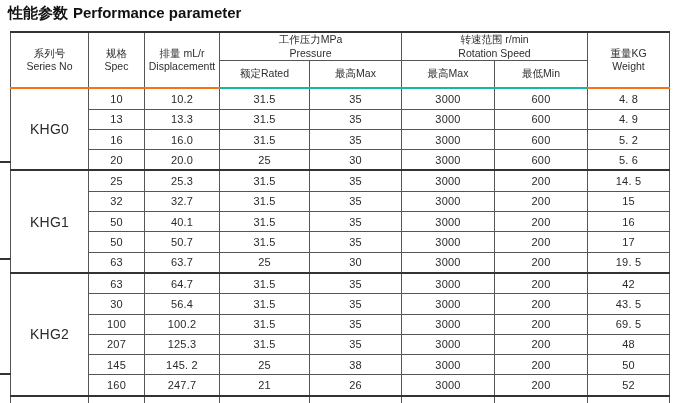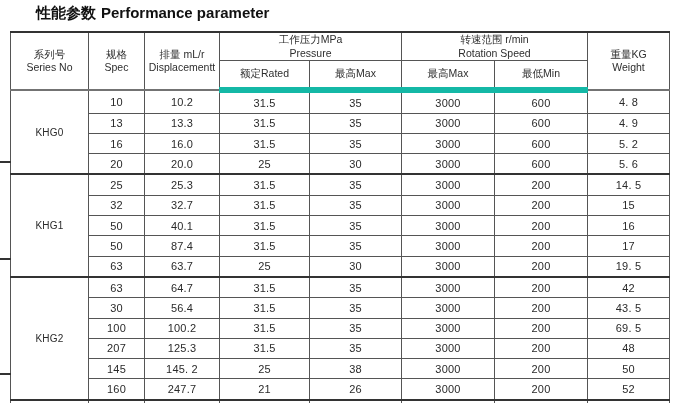--- a/index.html
+++ b/index.html
@@ -12,21 +12,20 @@
     font-family: "Liberation Sans", "DejaVu Sans", sans-serif;
   }
   .page-title {
     position: absolute;
     left: 8px;
     top: 4px;
     font-size: 15px;
     font-weight: bold;
     color: #111111;
     white-space: nowrap;
-    margin-left: 28px;
   }
   .page-title .cn { margin-right: 5px; }
 
   table.perf {
     position: absolute;
     left: 10px;
     top: 31px;
     width: 659px;
     border-collapse: collapse;
     table-layout: fixed;
@@ -44,30 +43,30 @@
     vertical-align: middle;
     color: #2a2a2a;
     font-weight: normal;
   }
   thead th {
     font-size: 10.5px;
     line-height: 1.3;
     color: #2e2e2e;
   }
   thead tr.group-row th { height: 26px; text-align: center; }
-  thead tr.sub-row th   { height: 26px; border-bottom: 6px solid #14b8a6; }
-  thead th.span2        { border-bottom: 2px solid #737373; }
+  thead tr.sub-row th   { height: 26px; border-bottom: 2px solid #14b8a6; }
+  thead th.span2        { border-bottom: 2px solid #f97316; }
   .h2 span { display: block; }
 
   tbody td {
     font-size: 11px;
     height: 19.3px;
     letter-spacing: 0.2px;
   }
-  td.series-cell { font-size: 10px; }
+  td.series-cell { font-size: 14px; }
   tr.section-start td { border-top: 2px solid #333333; }
   tr.partial td {
     border-top: 2px solid #333333;
     border-bottom: none;
     height: 27px;
   }
   
   .stub {
     position: absolute;
     left: 0;
@@ -204,21 +203,21 @@
         <td>50</td>
         <td>40.1</td>
         <td>31.5</td>
         <td>35</td>
         <td>3000</td>
         <td>200</td>
         <td>16</td>
       </tr>
       <tr>
         <td>50</td>
-        <td>87.4</td>
+        <td>50.7</td>
         <td>31.5</td>
         <td>35</td>
         <td>3000</td>
         <td>200</td>
         <td>17</td>
       </tr>
       <tr>
         <td>63</td>
         <td>63.7</td>
         <td>25</td>

